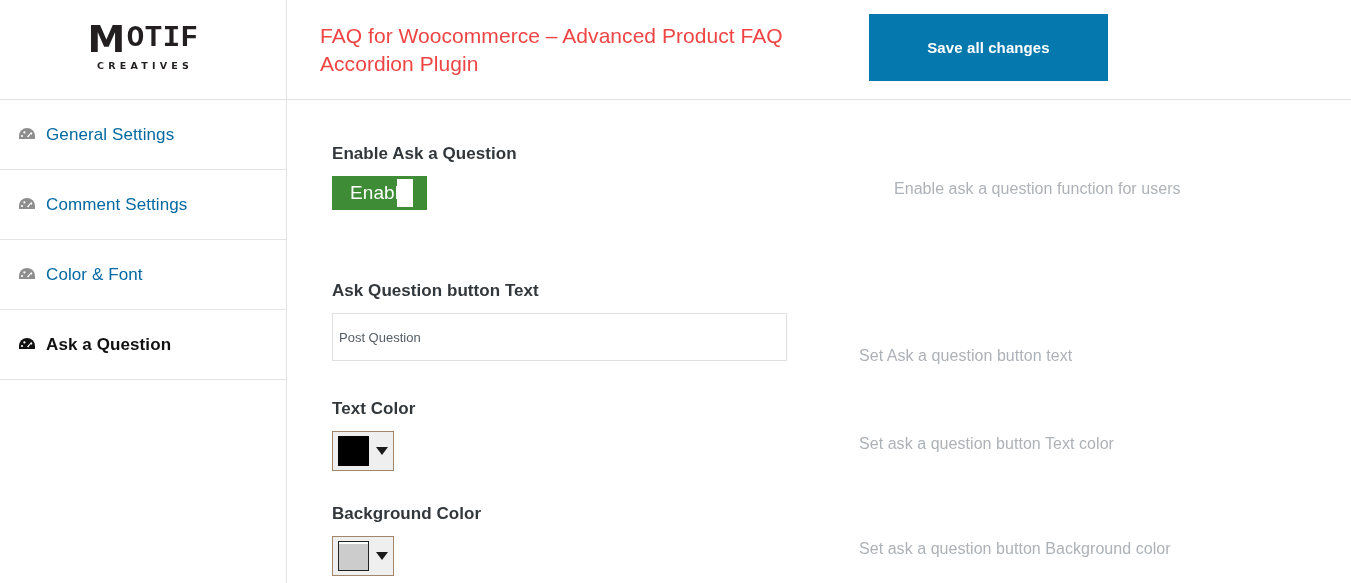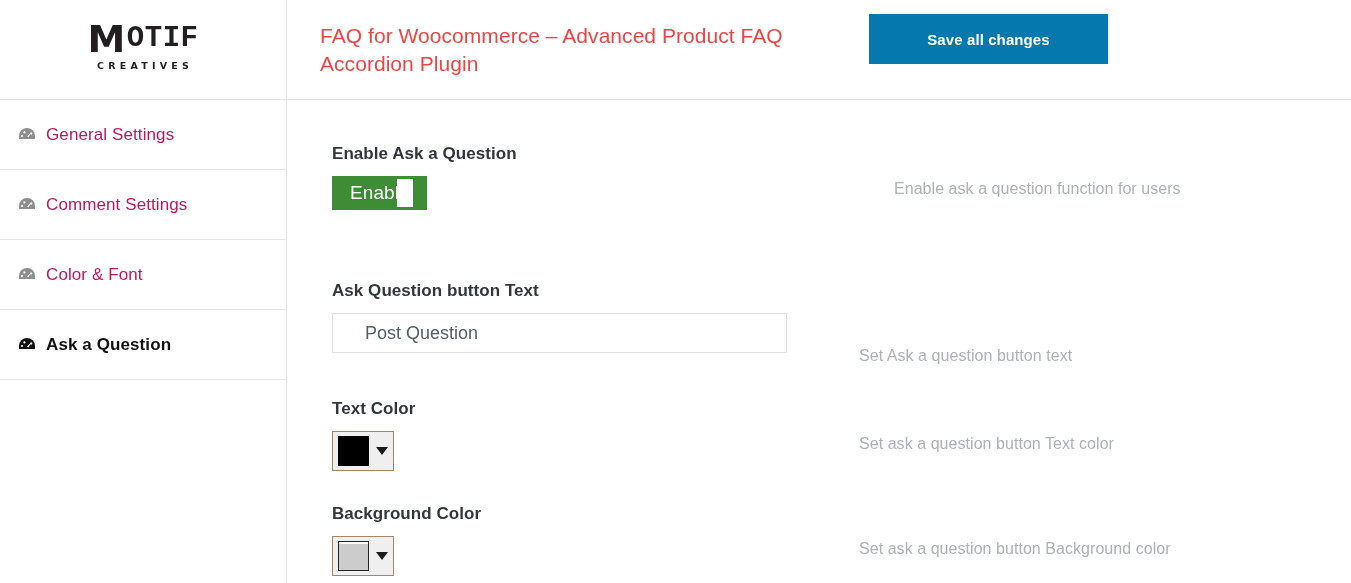--- a/index.html
+++ b/index.html
@@ -71,21 +71,21 @@
     height: 70px;
     display: flex;
     align-items: center;
     padding-left: 17px;
     border-bottom: 1px solid #e4e4e4;
     cursor: pointer;
     background: #ffffff;
   }
   .nav-item .nav-label {
     font-size: 17px;
-    color: #be185d;
+    color: #0369a1;
     font-weight: 400;
     margin-left: 9px;
     letter-spacing: 0.1px;
   }
   .nav-item.active .nav-label {
     color: #111111;
     font-weight: 700;
   }
   .gauge-icon { display: block; width: 20px; height: 20px; }
 
@@ -110,21 +110,21 @@
     color: #ef4444;
     line-height: 1.32;
     max-width: 500px;
     letter-spacing: 0.05px;
   }
   .save-btn {
     position: absolute;
     left: 582px;
     top: 14px;
     width: 239px;
-    height: 50px;
+    height: 67px;
     background: #0579ad;
     color: #ffffff;
     border: none;
     font-size: 15px;
     font-weight: 700;
     font-family: "Liberation Sans", sans-serif;
     cursor: pointer;
     letter-spacing: 0.1px;
   }
 
@@ -176,26 +176,26 @@
     right: 14px;
     top: 3px;
     width: 16px;
     height: 28px;
     background: #ffffff;
   }
 
   
   .text-input {
     width: 455px;
-    height: 40px;
+    height: 48px;
     border: 1px solid #e0e0e0;
     background: #ffffff;
-    font-size: 18px;
+    font-size: 13px;
     color: #555d66;
-    padding: 0 32px;
+    padding: 0 6px;
     font-family: "Liberation Sans", sans-serif;
     outline: none;
   }
 
   
   .color-picker {
     width: 62px;
     height: 40px;
     border: 1px solid #a3866a;
     background: #efefef;

